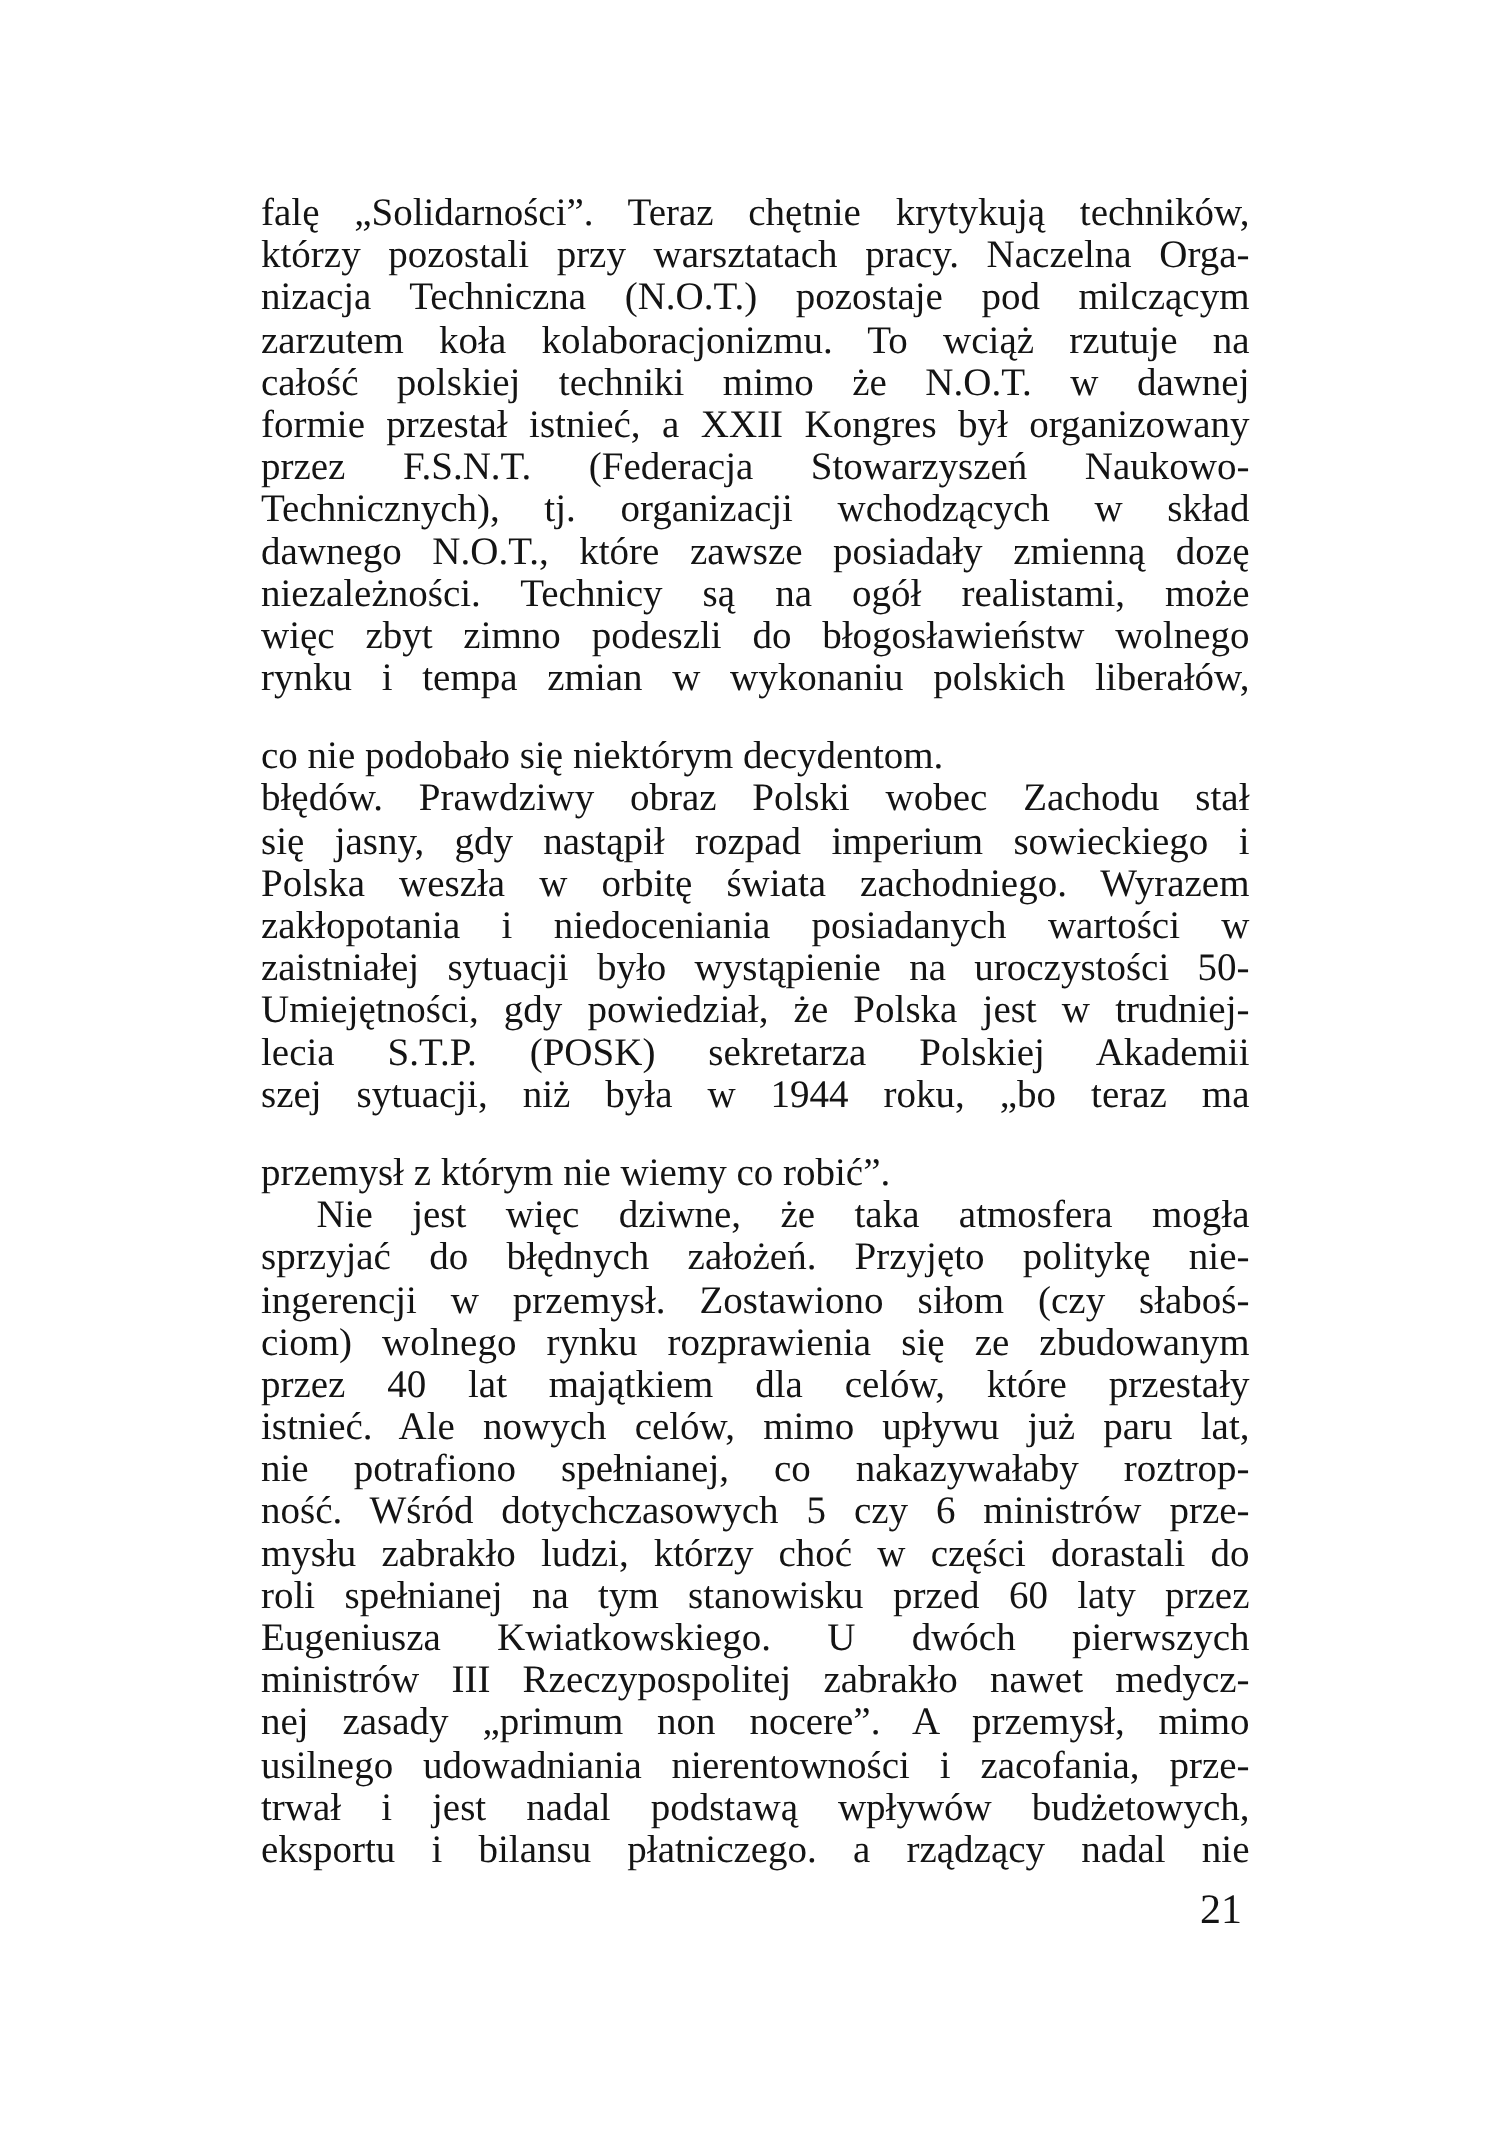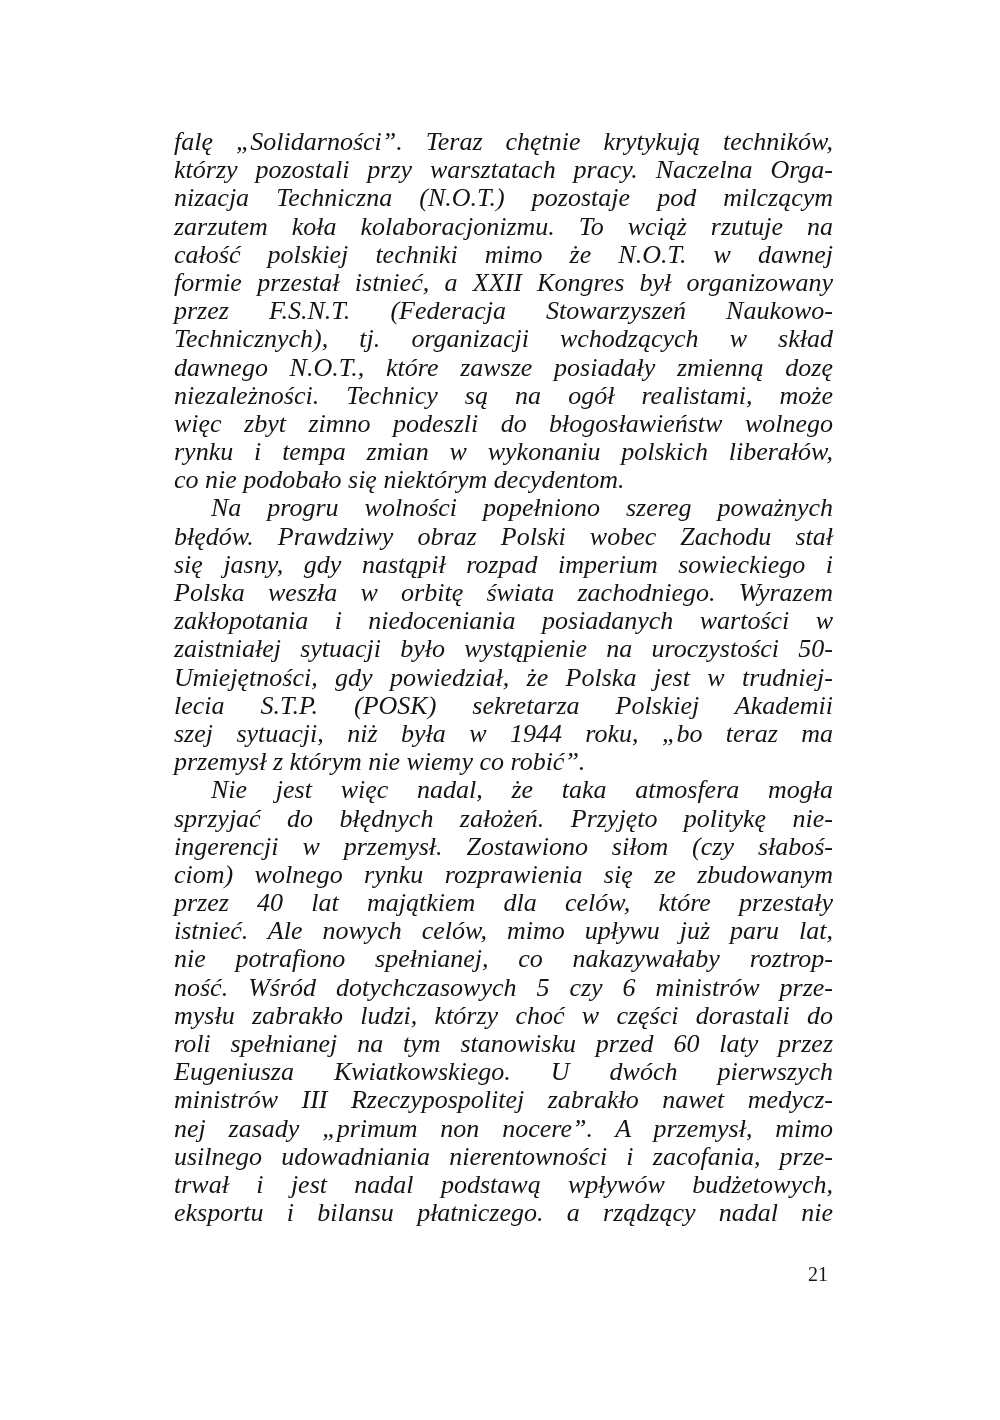--- a/index.html
+++ b/index.html
@@ -30,37 +30,37 @@
   .line {
     font-size: 26px;
     line-height: 28.2px;
     height: 28.2px;
     color: #141414;
     text-align: justify;
     text-align-last: justify;
     white-space: normal;
     overflow: visible;
     letter-spacing: 0px;
-    font-style: italic;
   }
   
   .line.flush {
     text-align: left;
     text-align-last: left;
+    margin-top: 24px;
   }
   .line.indent {
     text-indent: 37px;
   }
   .page-number {
     position: absolute;
     top: 1259px;
     left: 174px;
     width: 654px;
     text-align: right;
-    font-size: 20px;
+    font-size: 28px;
     line-height: 30px;
     color: #141414;
   }
 </style>
 </head>
 <body>
 
 <div class="page">
   <div class="text-block">
       <div class="line">falę „Solidarności”. Teraz chętnie krytykują techników,</div>
@@ -69,31 +69,30 @@
       <div class="line">zarzutem koła kolaboracjonizmu. To wciąż rzutuje na</div>
       <div class="line">całość polskiej techniki mimo że N.O.T. w dawnej</div>
       <div class="line">formie przestał istnieć, a XXII Kongres był organizowany</div>
       <div class="line">przez F.S.N.T. (Federacja Stowarzyszeń Naukowo-</div>
       <div class="line">Technicznych), tj. organizacji wchodzących w skład</div>
       <div class="line">dawnego N.O.T., które zawsze posiadały zmienną dozę</div>
       <div class="line">niezależności. Technicy są na ogół realistami, może</div>
       <div class="line">więc zbyt zimno podeszli do błogosławieństw wolnego</div>
       <div class="line">rynku i tempa zmian w wykonaniu polskich liberałów,</div>
       <div class="line flush">co nie podobało się niektórym decydentom.</div>
-      <div class="line indent">Na progru wolności popełniono szereg poważnych</div>
       <div class="line">błędów. Prawdziwy obraz Polski wobec Zachodu stał</div>
       <div class="line">się jasny, gdy nastąpił rozpad imperium sowieckiego i</div>
       <div class="line">Polska weszła w orbitę świata zachodniego. Wyrazem</div>
       <div class="line">zakłopotania i niedoceniania posiadanych wartości w</div>
       <div class="line">zaistniałej sytuacji było wystąpienie na uroczystości 50-</div>
       <div class="line">Umiejętności, gdy powiedział, że Polska jest w trudniej-</div>
       <div class="line">lecia S.T.P. (POSK) sekretarza Polskiej Akademii</div>
       <div class="line">szej sytuacji, niż była w 1944 roku, „bo teraz ma</div>
       <div class="line flush">przemysł z którym nie wiemy co robić”.</div>
-      <div class="line indent">Nie jest więc nadal, że taka atmosfera mogła</div>
+      <div class="line indent">Nie jest więc dziwne, że taka atmosfera mogła</div>
       <div class="line">sprzyjać do błędnych założeń. Przyjęto politykę nie-</div>
       <div class="line">ingerencji w przemysł. Zostawiono siłom (czy słaboś-</div>
       <div class="line">ciom) wolnego rynku rozprawienia się ze zbudowanym</div>
       <div class="line">przez 40 lat majątkiem dla celów, które przestały</div>
       <div class="line">istnieć. Ale nowych celów, mimo upływu już paru lat,</div>
       <div class="line">nie potrafiono spełnianej, co nakazywałaby roztrop-</div>
       <div class="line">ność. Wśród dotychczasowych 5 czy 6 ministrów prze-</div>
       <div class="line">mysłu zabrakło ludzi, którzy choć w części dorastali do</div>
       <div class="line">roli spełnianej na tym stanowisku przed 60 laty przez</div>
       <div class="line">Eugeniusza Kwiatkowskiego. U dwóch pierwszych</div>

